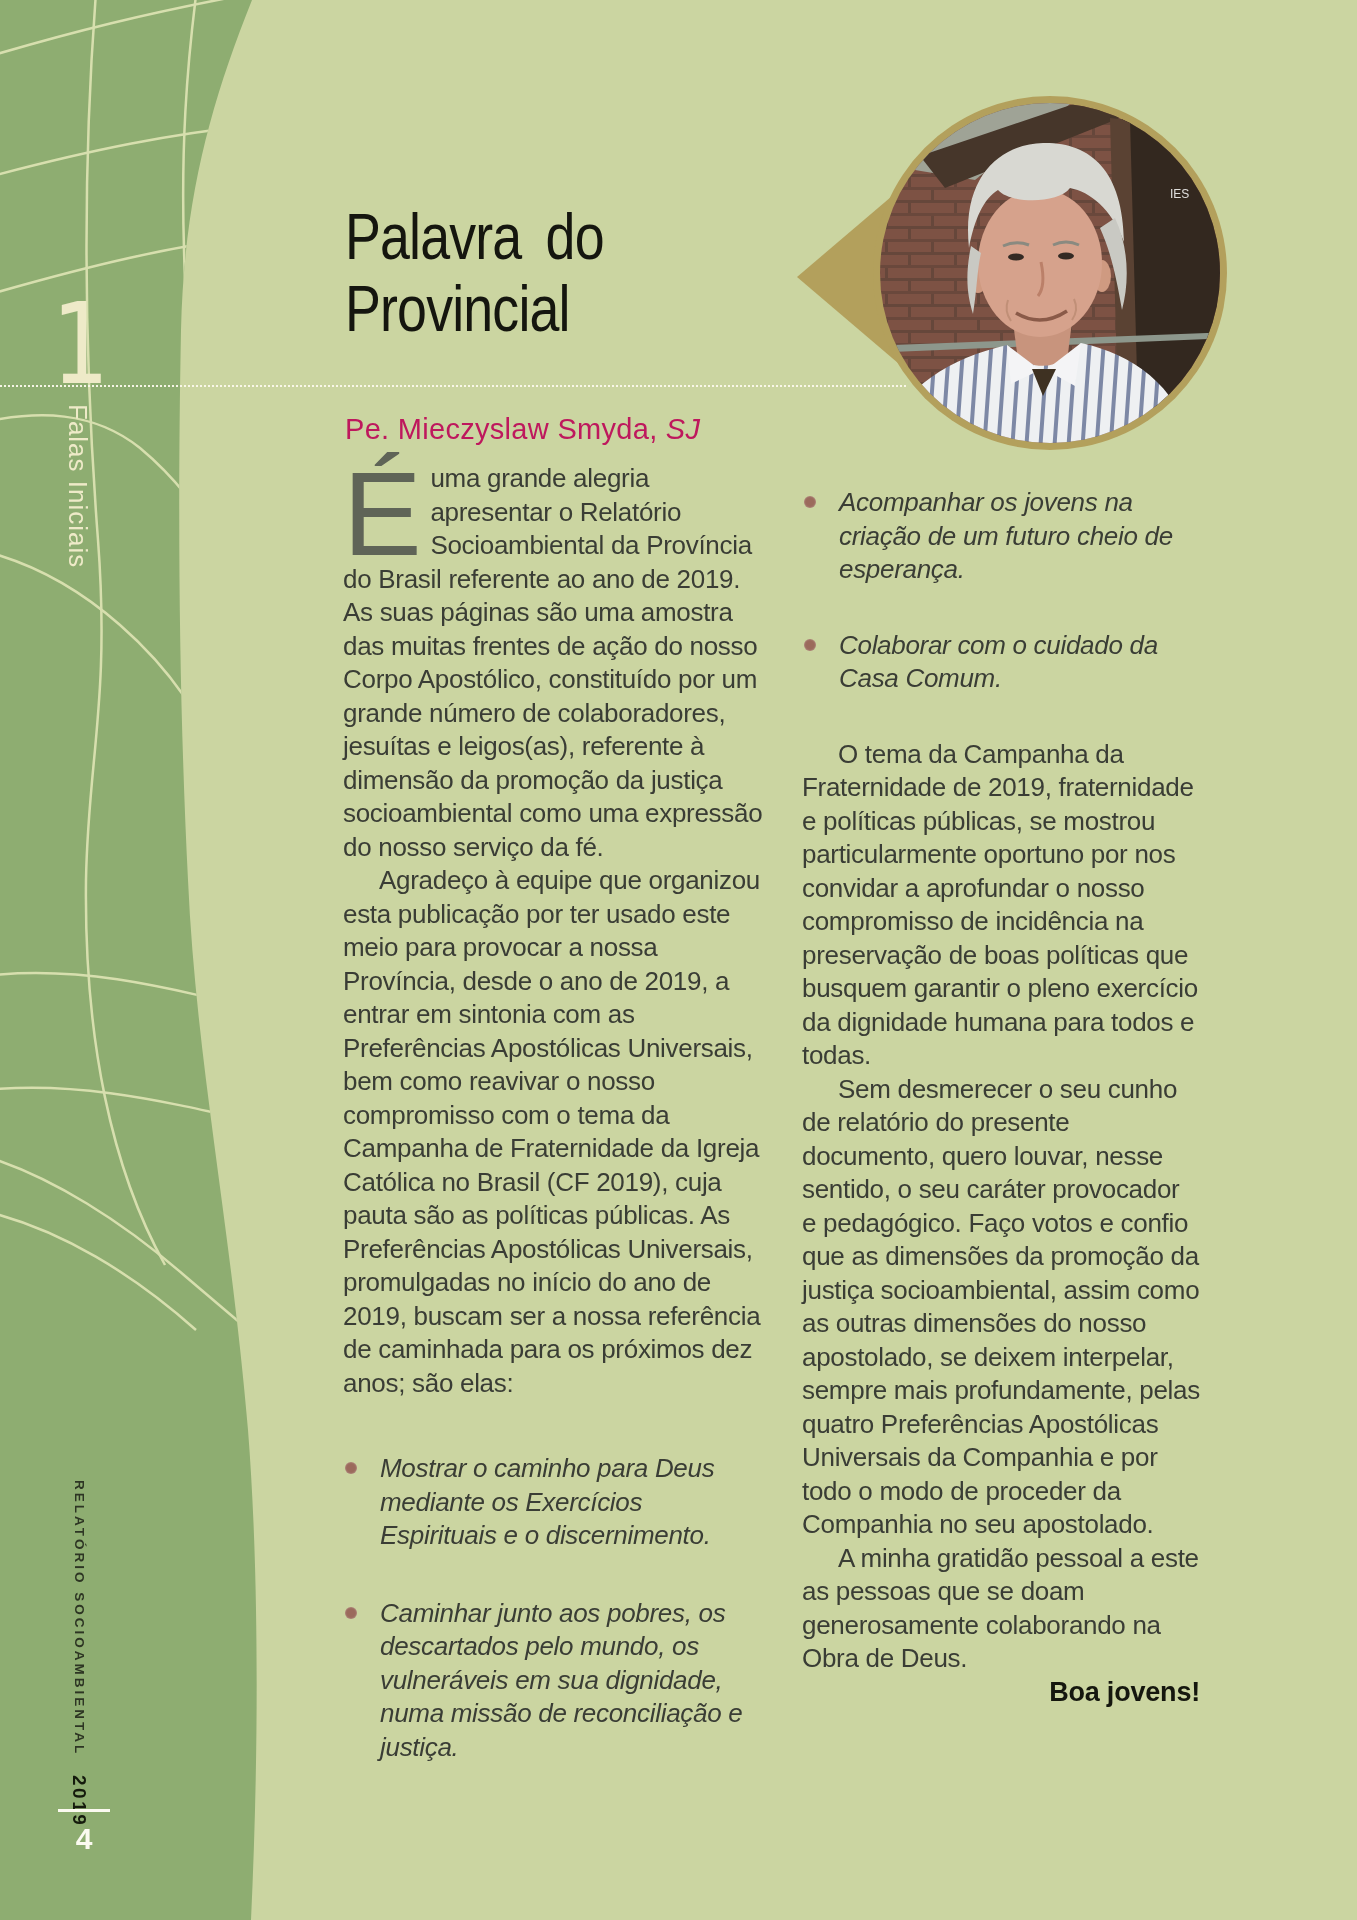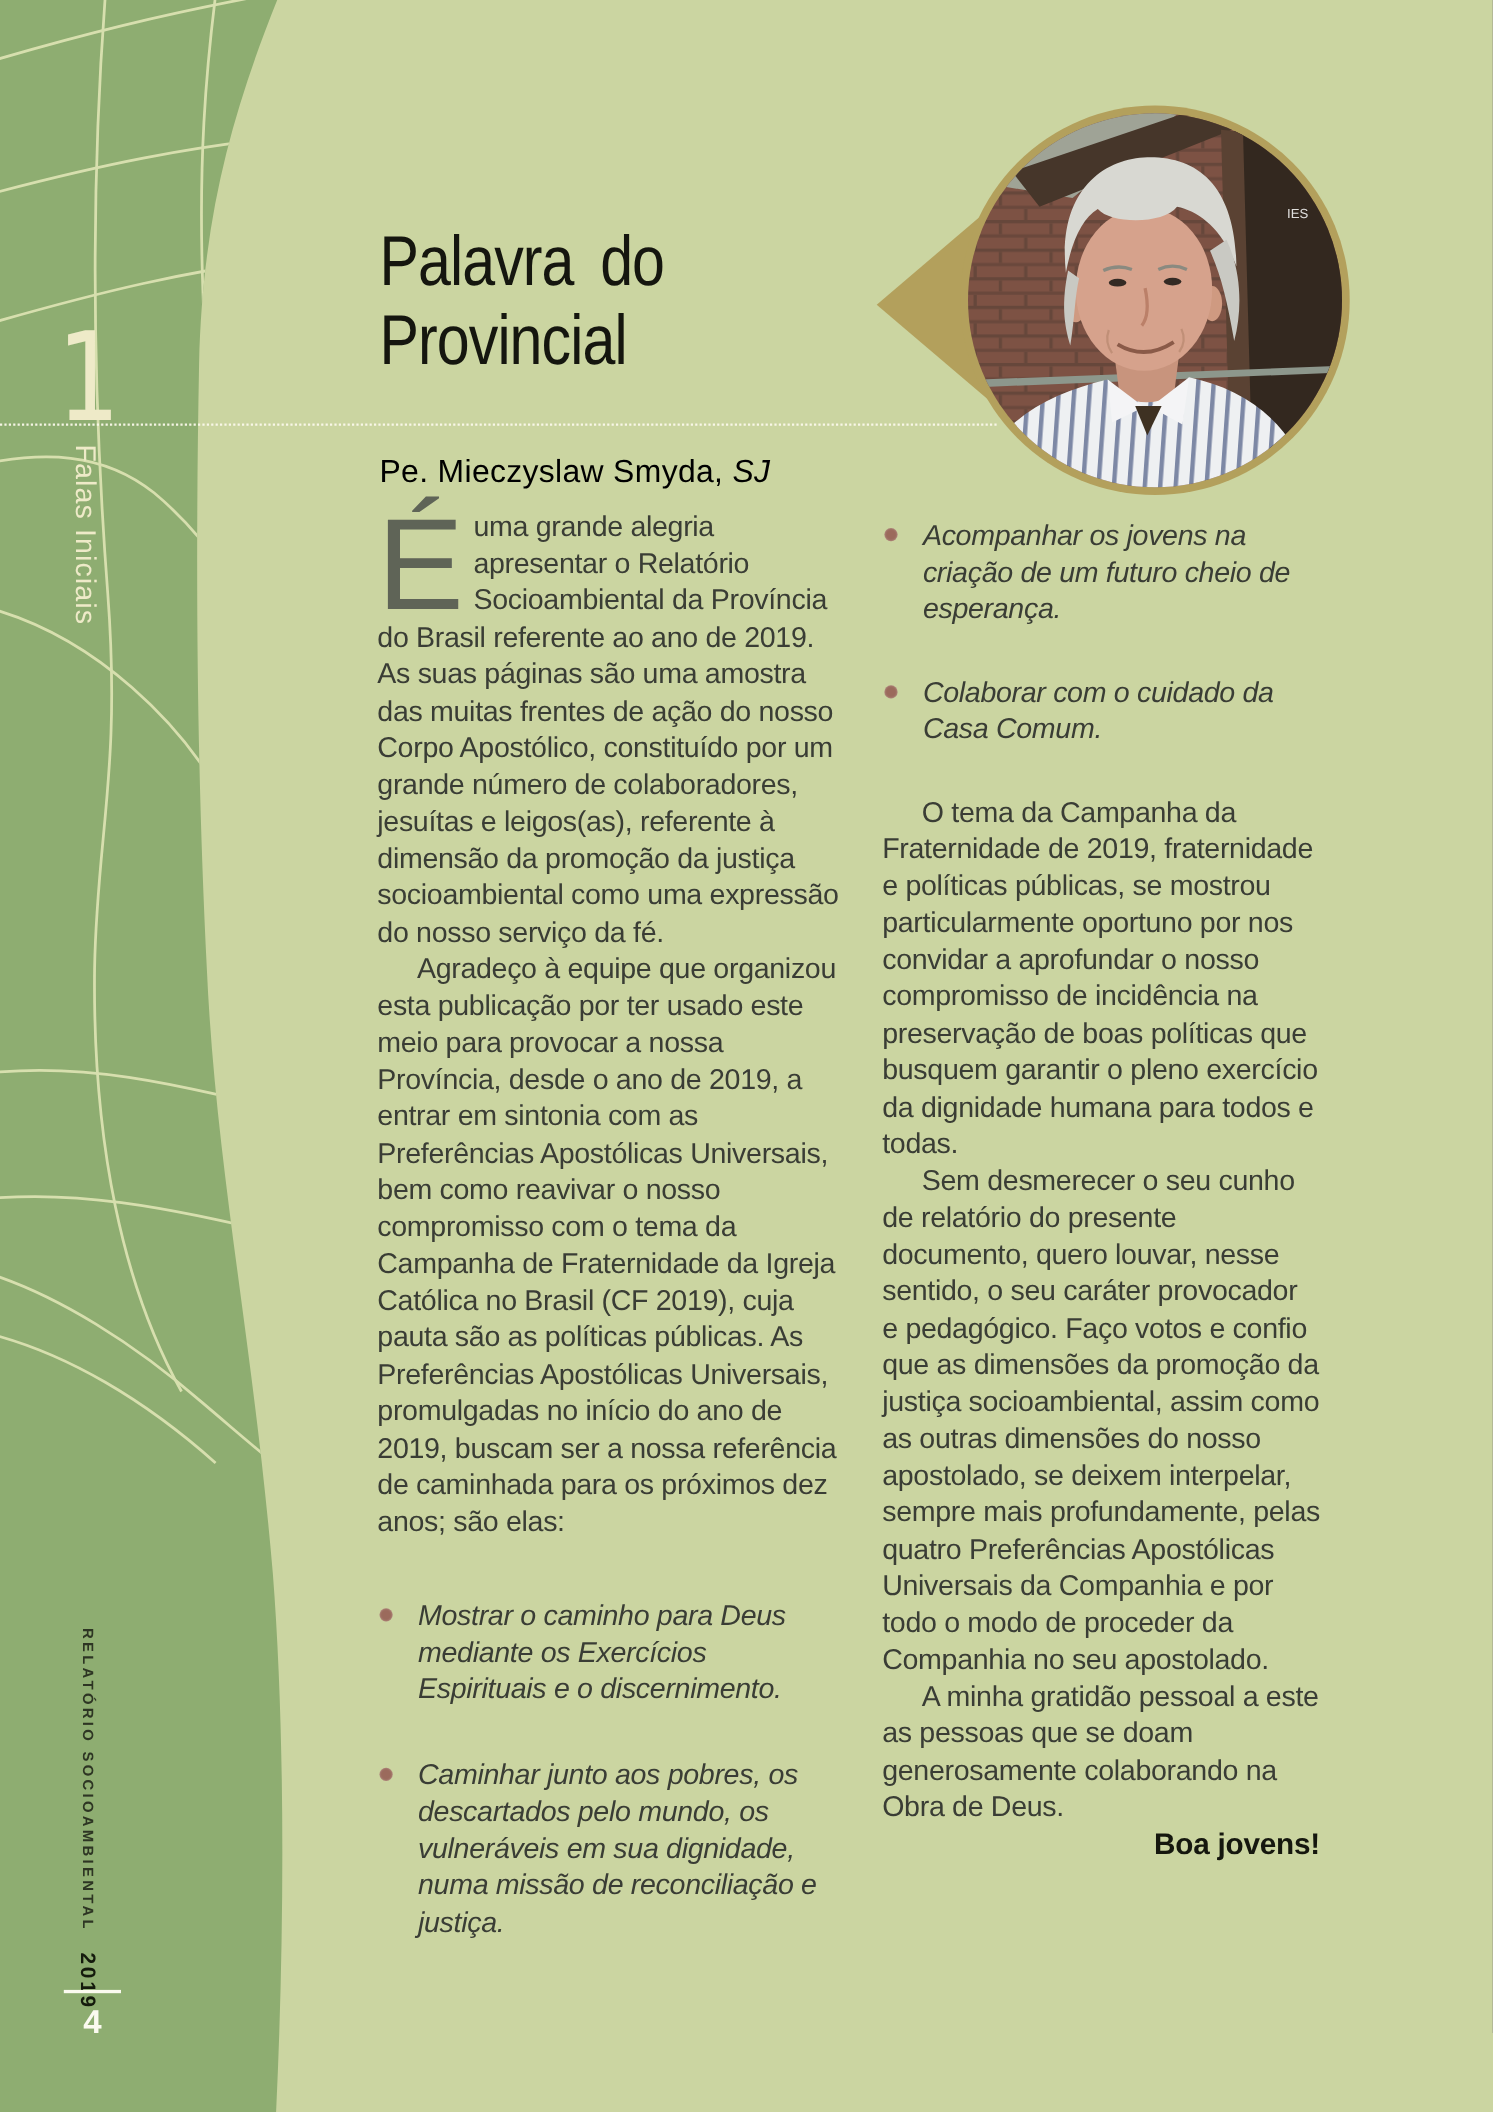--- a/index.html
+++ b/index.html
@@ -31,21 +31,21 @@
   .page-title {
     position:absolute; left:345px; top:201px; z-index:2;
     font-size:64px; line-height:72px; letter-spacing:-1px; word-spacing:12px;
     color:#15160f; transform:scaleX(.84); transform-origin:left top;
     white-space:nowrap;
   }
   .page-title span { display:block; }
 
   .subtitle {
     position:absolute; left:345px; top:413px; z-index:2;
-    font-size:29px; color:#000000; letter-spacing:.3px;text-align:right;
+    font-size:29px; color:#be185d; letter-spacing:.3px;text-align:right;
   }
   .subtitle .sj { font-style:italic; }
 
   .col {
     position:absolute; top:462px; z-index:2;
     font-size:26px; line-height:33.5px; letter-spacing:-.3px;
     color:#3a3d35;
   }
   .col-left  { left:343px; width:420px; }
   .col-right { left:802px; width:398px; }
@@ -58,21 +58,21 @@
   }
 
   ul.prefs { list-style:none; margin:52px 0 0 0; padding:0; font-style:italic; }
   .prefs li { position:relative; padding-left:37px; margin-bottom:44px; }
   .prefs li:last-child { margin-bottom:0; }
   .prefs li::before {
     content:""; position:absolute; left:2px; top:10px;
     width:12px; height:12px; border-radius:50%;
     background:#9b6a5c; box-shadow:inset 0 0 2px rgba(255,255,255,.4);
   }
-  .col-right ul.prefs { margin-top:8px; margin-bottom:40px; }
+  .col-right ul.prefs { margin-top:24px; margin-bottom:40px; }
   .col-right .prefs li { margin-bottom:42px; }
   .col-right ul.prefs + p { margin-top:12px; }
 
   .closing {
     margin-top:56px; text-align:right;
     font-weight:bold; font-size:27px; letter-spacing:-.2px; color:#15170e;
   }
 
   .footer-vert {
     position:absolute; left:68px; top:1480px; z-index:2;

